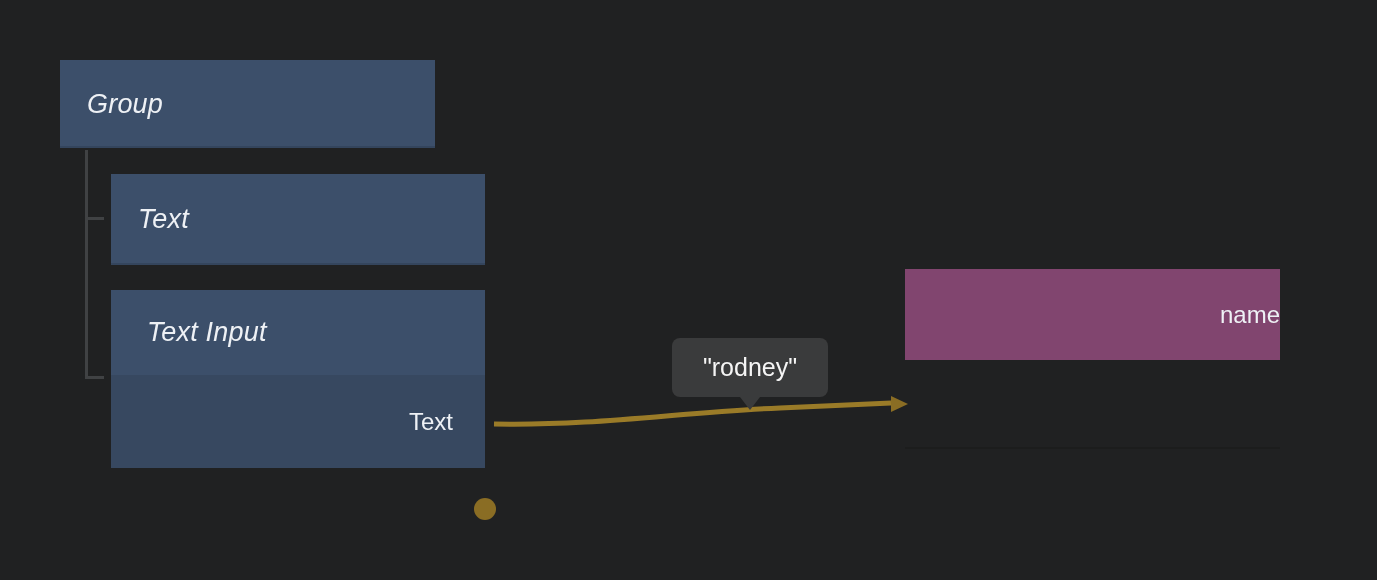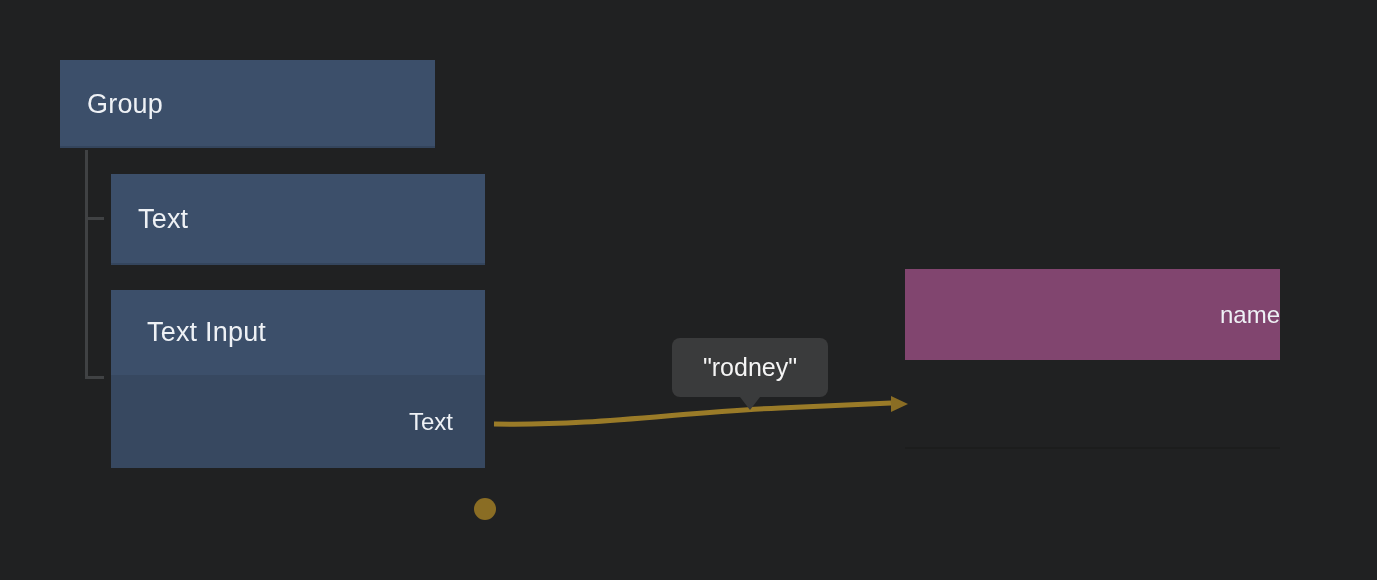--- a/index.html
+++ b/index.html
@@ -30,20 +30,21 @@
   .tree-t1{left:85px;top:217px;width:19px;height:3px;}
   .tree-t2{left:85px;top:376px;width:19px;height:3px;}
 
   
   .node{position:absolute;box-shadow:inset 0 -2px rgba(0,0,0,0.12);}
   .node-header{
     display:flex;align-items:center;
     padding:0 27px;
     font-size:27px;letter-spacing:0.2px;
     height:100%;
+    font-style:italic;
   }
   .two-part .node-header{height:auto;}
   .node-body{position:relative;}
   .port-row{
     display:flex;align-items:center;height:100%;
     font-size:24px;
   }
   .port-row.out{justify-content:flex-end;padding-right:32px;}
   .port-row.in{justify-content:flex-end;padding-left:9px;}
 

